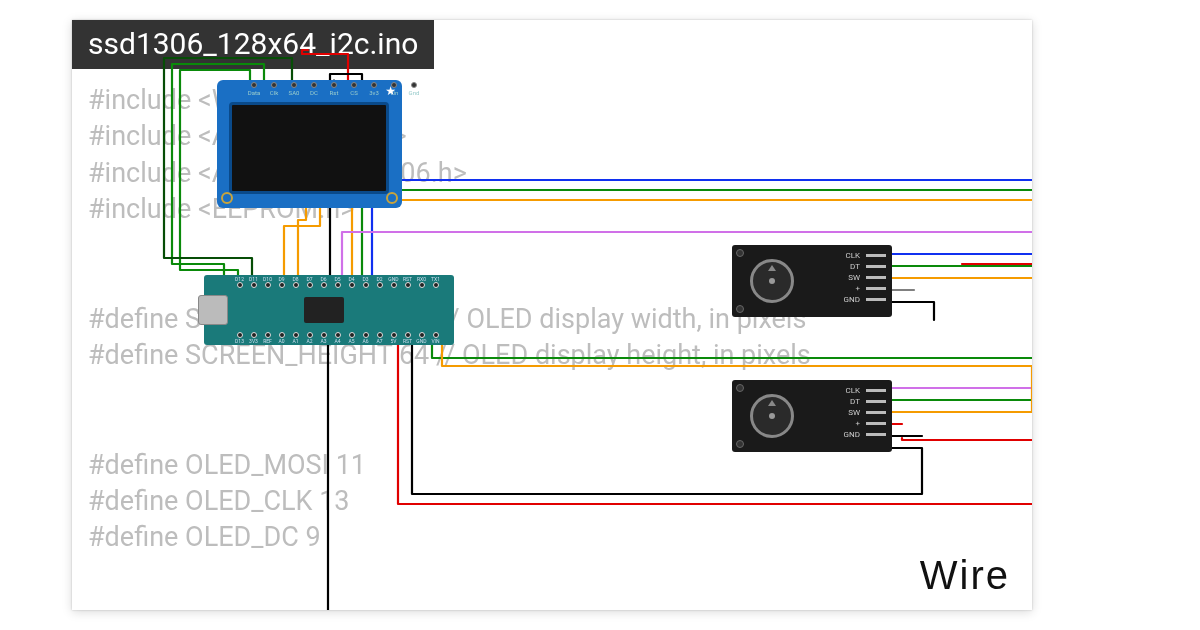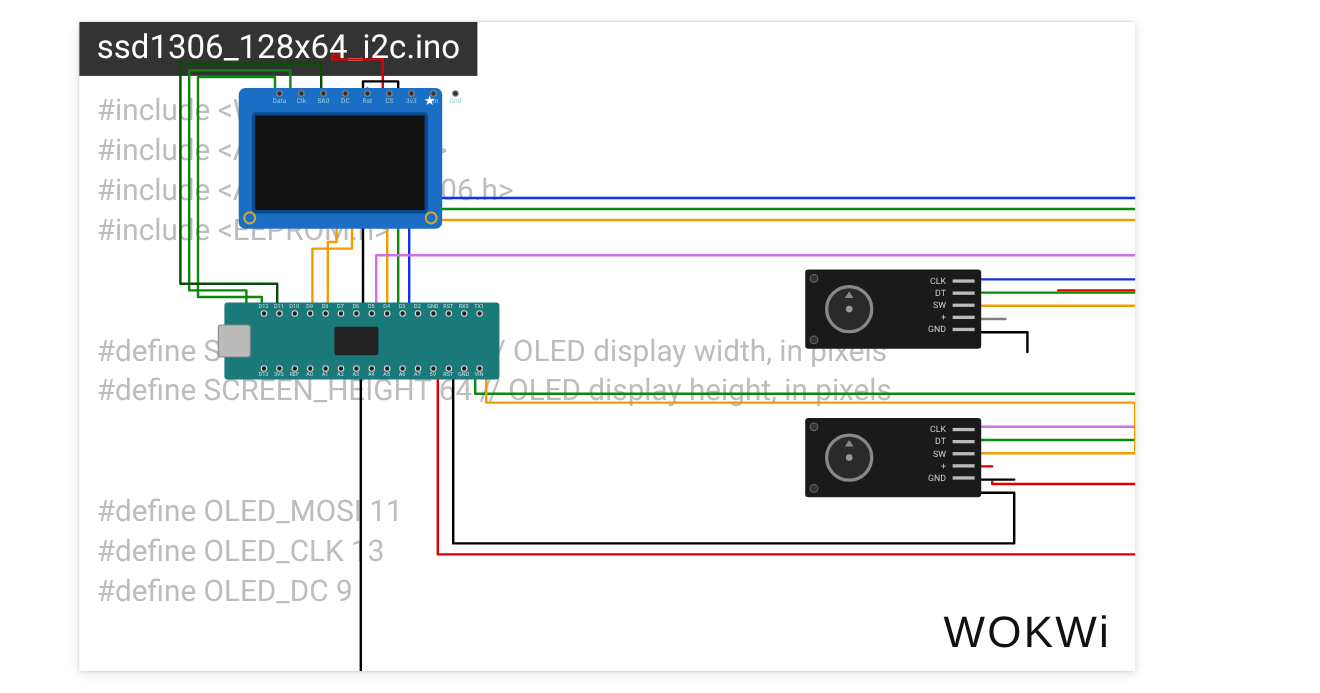--- a/index.html
+++ b/index.html
@@ -470,14 +470,14 @@
           <span>+</span>
           <span class="lead"></span>
         </div>
         <div class="pinlabel">
           <span>GND</span>
           <span class="lead"></span>
         </div>
       </div>
   </div>
 
-  <div class="brand">WOKWi</div>
+  <div class="brand">Wire</div>
 </div>
 
 </body></html>

